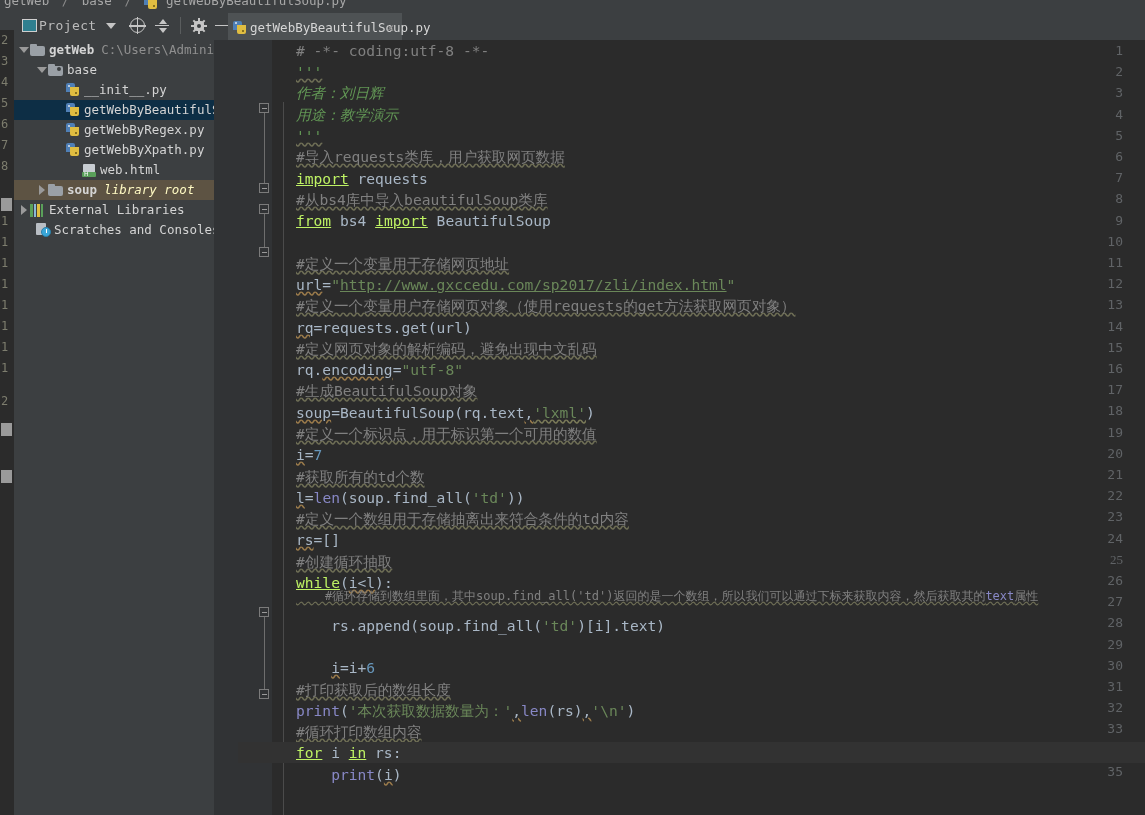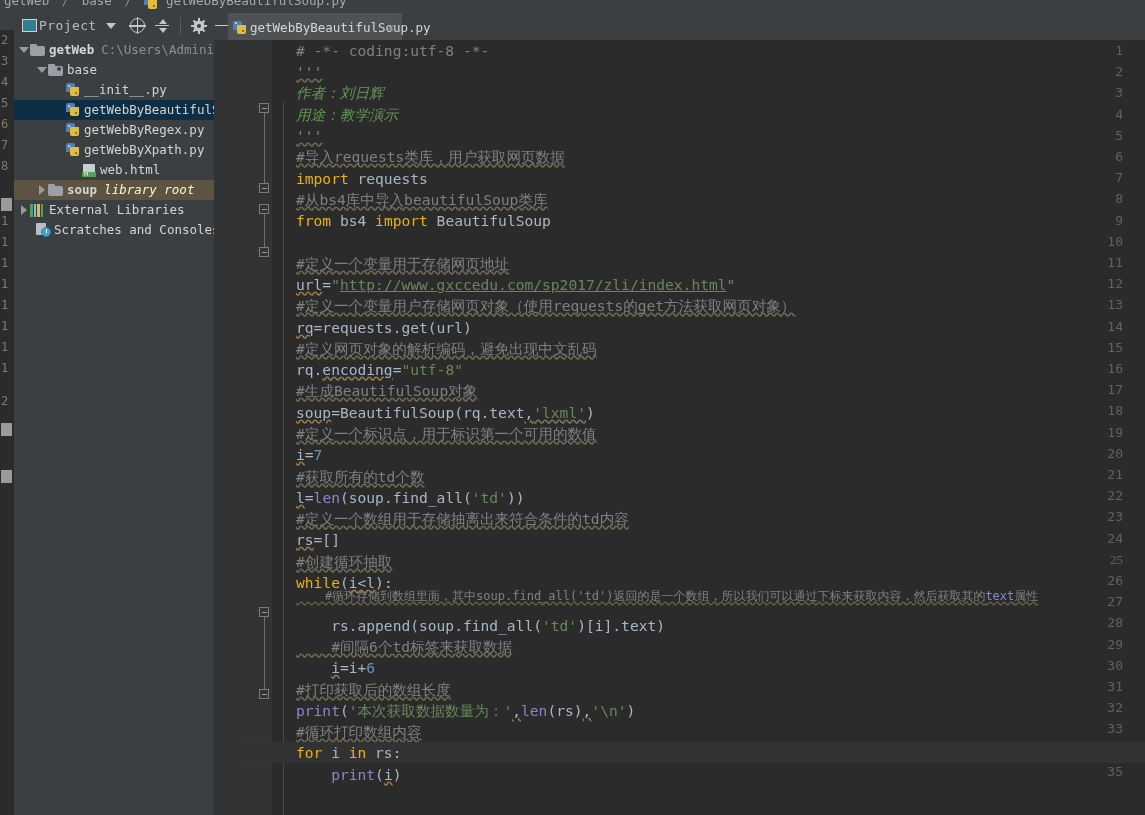--- a/index.html
+++ b/index.html
@@ -259,21 +259,21 @@
     white-space: pre; font-size: 14.6px;
     font-family: "DejaVu Sans Mono", monospace;
     color: #a9b7c6;
   }
   .cline-hl {
     position: absolute; left: -58px; width: 931px; height: 21.2px;
     background: #323232;
   }
   
   .t-cmt   { color: #808080; }
-  .t-kw    { color: #eab308; }
+  .t-kw    { color: #bef264; text-decoration: underline; }
   .t-str   { color: #6a8759; }
   .t-num   { color: #6897bb; }
   .t-def   { color: #a9b7c6; }
   .t-doc   { color: #629755; font-style: italic; }
   .t-docq  { color: #629755; }
   .t-builtin { color: #8888c6; }
   .u-wavy  { text-decoration: underline wavy #6e6e55; text-decoration-skip-ink: none; }
   .u-wavy-str { text-decoration: underline wavy #7a7a58; }
   .u-line  { text-decoration: underline; }
   .sp-wav  { text-decoration: underline wavy #9a7a4a; text-align: right; }
@@ -565,21 +565,20 @@
       <div class="cline" style="top:383px;"><span class="t-cmt u-wavy">#定义一个标识点，用于标识第一个可用的数值</span></div>
       <div class="cline" style="top:404px;"><span class="t-def sp-wav">i</span><span class="t-def">=</span><span class="t-num">7</span></div>
       <div class="cline" style="top:426px;"><span class="t-cmt u-wavy">#获取所有的td个数</span></div>
       <div class="cline" style="top:447px;"><span class="t-def sp-wav">l</span><span class="t-def">=</span><span class="t-builtin">len</span><span class="t-def">(soup.find_all(</span><span class="t-str">'td'</span><span class="t-def">))</span></div>
       <div class="cline" style="top:468px;"><span class="t-cmt u-wavy">#定义一个数组用于存储抽离出来符合条件的td内容</span></div>
       <div class="cline" style="top:489px;"><span class="t-def sp-wav">rs</span><span class="t-def">=[]</span></div>
       <div class="cline" style="top:511px;"><span class="t-cmt u-wavy">#创建循环抽取</span></div>
       <div class="cline" style="top:532px;"><span class="t-kw">while</span><span class="t-def">(</span><span class="t-def sp-wav">i&lt;l</span><span class="t-def">):</span></div>
       <div class="cline" style="top:546px; font-size:12px;"><span class="t-cmt u-wavy">    #循环存储到数组里面，其中soup.find_all('td')返回的是一个数组，所以我们可以通过下标来获取内容，然后获取其的</span><span class="t-builtin u-wavy">text</span><span class="t-cmt u-wavy">属性</span></div>
       <div class="cline" style="top:575px;"><span class="t-def">    rs.append(soup.find_all(</span><span class="t-str">'td'</span><span class="t-def">)[i].text)</span></div>
-      <div class="cline" style="top:596px;"><span class="t-cmt u-wavy">    #间隔6个td标签来获取数据</span></div>
       <div class="cline" style="top:617px;"><span class="t-def">    </span><span class="t-def sp-wav">i</span><span class="t-def">=i+</span><span class="t-num">6</span></div>
       <div class="cline" style="top:639px;"><span class="t-cmt u-wavy">#打印获取后的数组长度</span></div>
       <div class="cline" style="top:660px;"><span class="t-builtin">print</span><span class="t-def">(</span><span class="t-str">'本次获取数据数量为：'</span><span class="t-def sp-wav">,</span><span class="t-builtin">len</span><span class="t-def">(rs)</span><span class="t-def sp-wav">,</span><span class="t-str">'\n'</span><span class="t-def">)</span></div>
       <div class="cline" style="top:681px;"><span class="t-cmt u-wavy">#循环打印数组内容</span></div>
       <div class="cline-hl" style="top:702px;"></div>
       <div class="cline" style="top:702px;"><span class="t-kw">for</span><span class="t-def"> i </span><span class="t-kw">in</span><span class="t-def"> rs:</span></div>
       <div class="cline" style="top:724px;"><span class="t-def">    </span><span class="t-builtin">print</span><span class="t-def">(</span><span class="t-def sp-wav">i</span><span class="t-def">)</span></div>
     </div>
   </div>
 </div>

